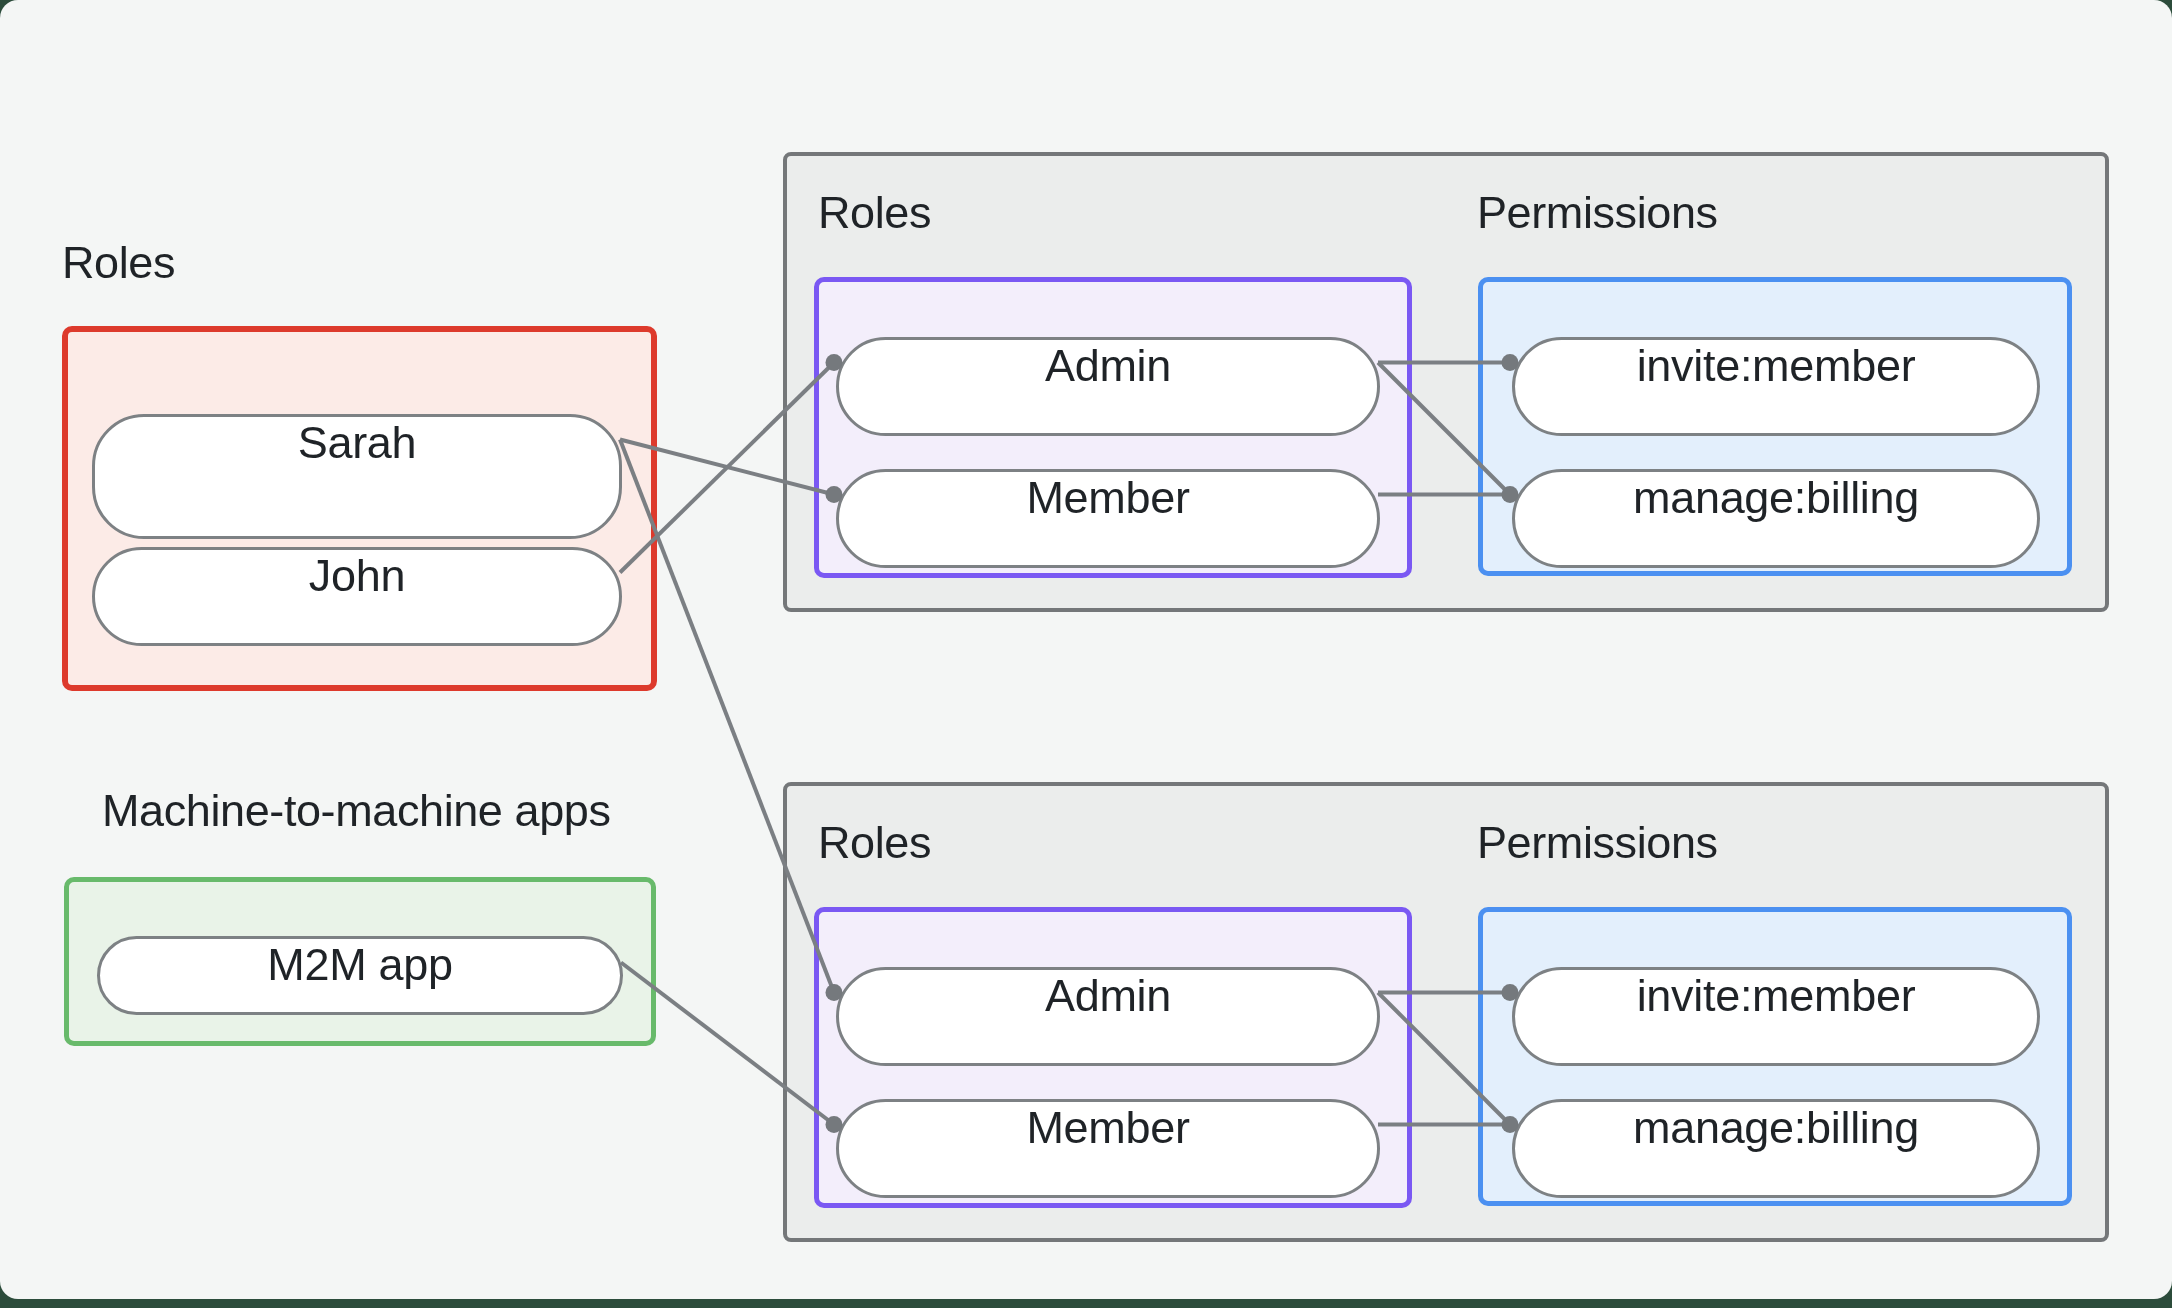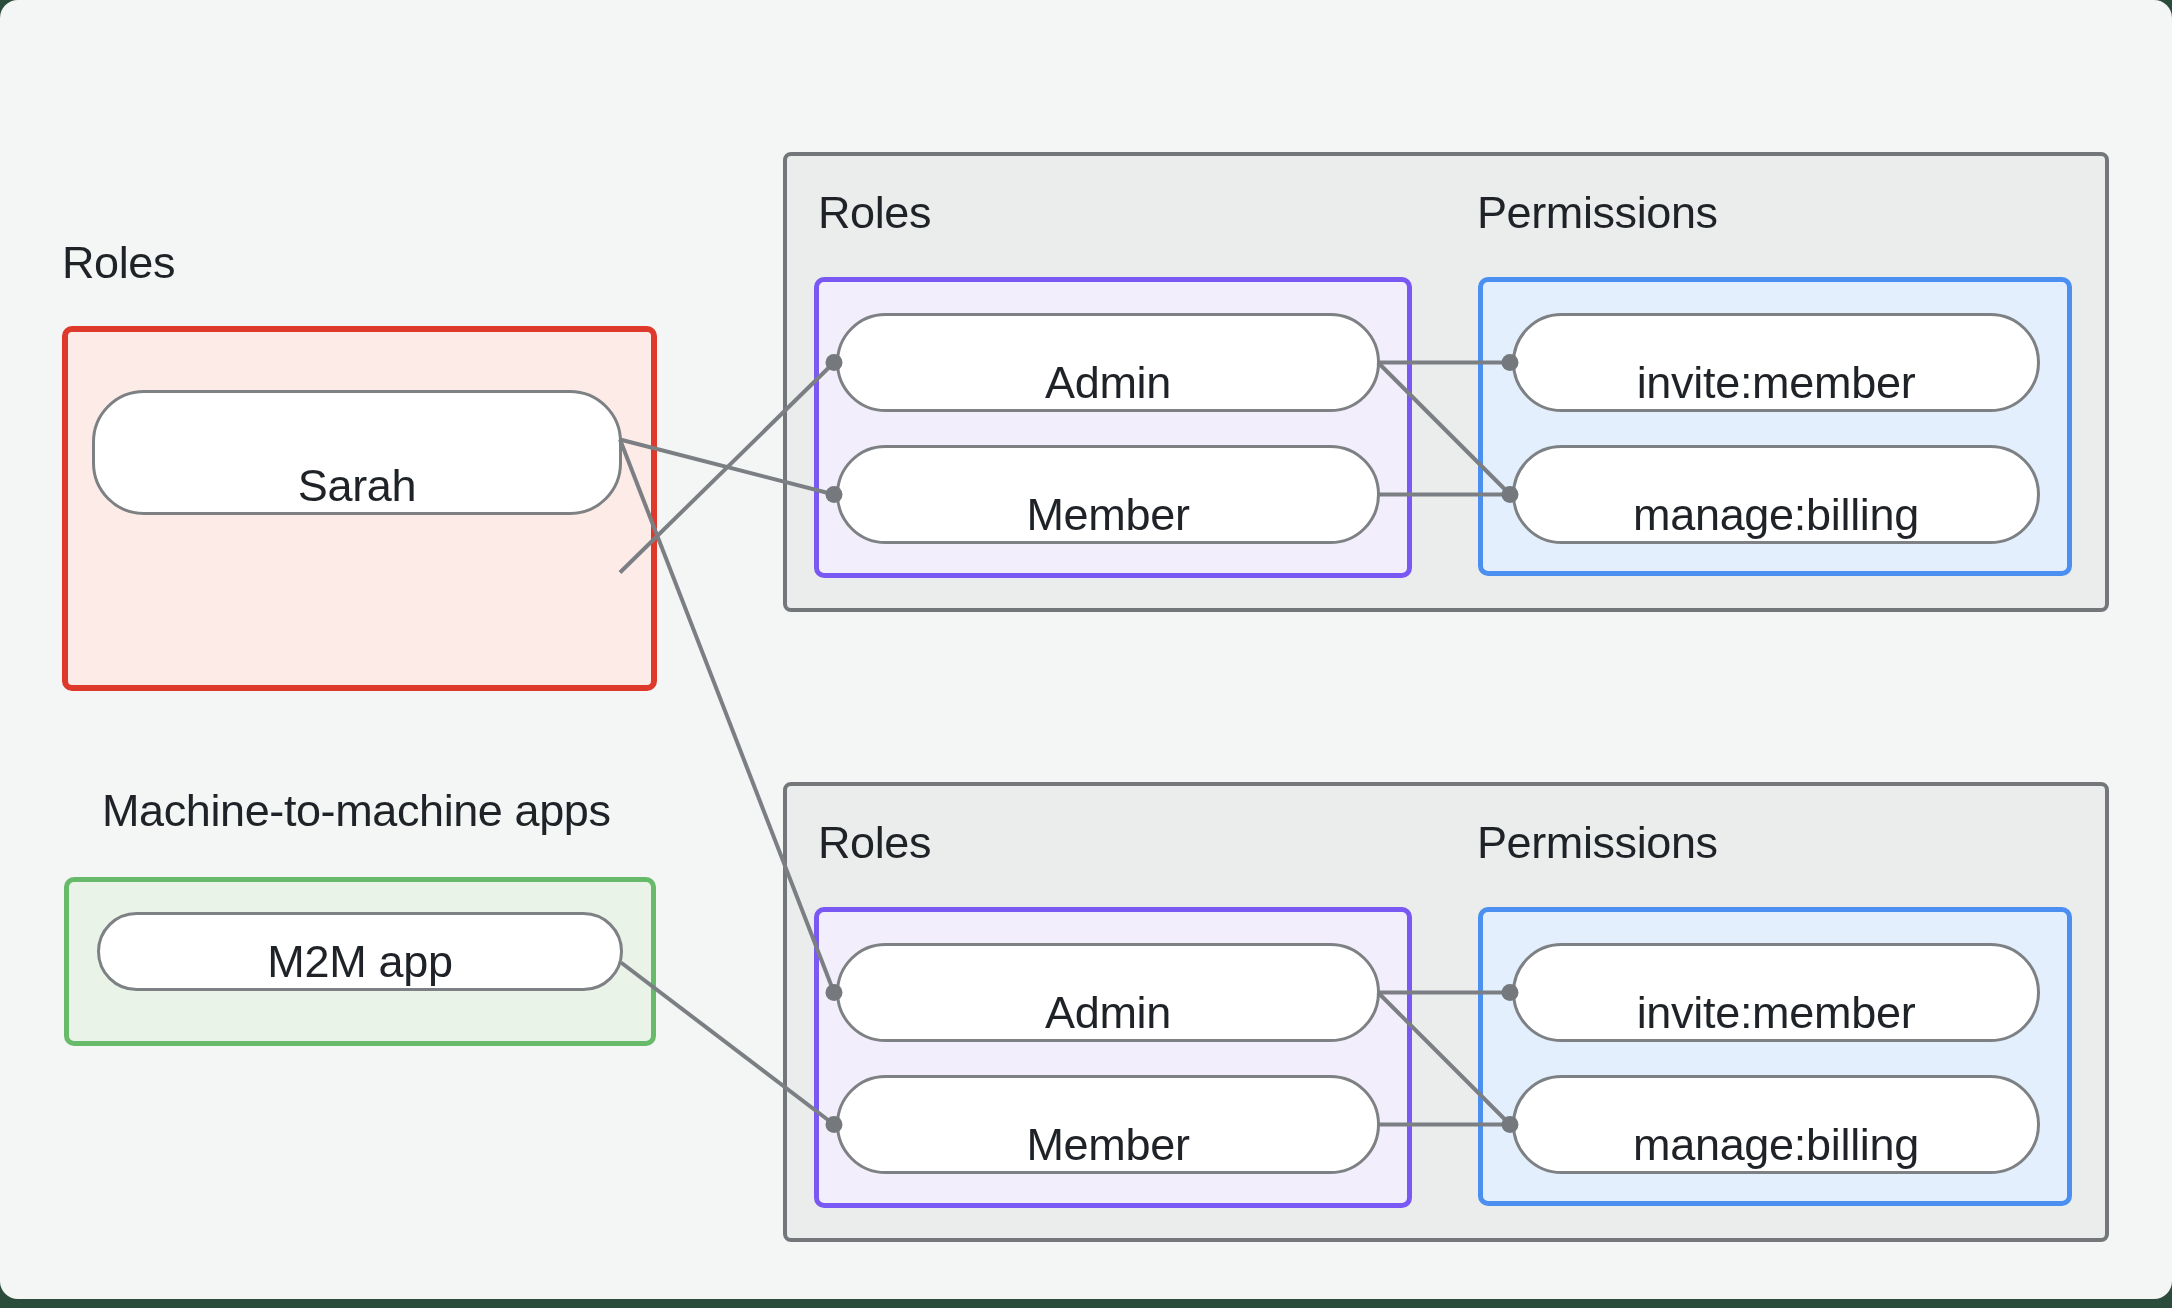--- a/index.html
+++ b/index.html
@@ -11,22 +11,22 @@
     color:var(--text,#1f2327);
   }
   .label {
     position:absolute; font-size:45px; font-weight:500;
     letter-spacing:-0.4px; line-height:1; white-space:nowrap;
   }
   .groupbox { position:absolute; box-sizing:border-box; border-radius:10px; }
   .pill {
     position:absolute; box-sizing:border-box; background:#ffffff;
     border:3.5px solid var(--pill_border,#7d8184); border-radius:52px;
-    display:flex; align-items:flex-end; justify-content:center;
-    font-size:45px; font-weight:400; letter-spacing:-0.3px;
+    display:flex; align-items:flex-start; justify-content:center;
+    font-size:45px; font-weight:400; letter-spacing:-0.3px;margin-top:24px;
   }
   
   #users-label  { left:62px;  top:240px; }
   #users-box    { left:62px;  top:326px; width:595px; height:365px;
                   border:6px solid var(--users_border,#dd3a2c);
                   background:var(--users_fill,#fcebe7); }
   #pill-sarah   { left:92px;  top:390px; width:530px; height:125px; }
   #pill-john    { left:92px;  top:523px; width:530px; height:99px; }
   #m2m-label    { left:62px;  top:788px;margin-left:40px; }
   #m2m-box      { left:64px;  top:877px; width:592px; height:169px;
@@ -70,20 +70,23 @@
 </style>
 </head>
 <body>
 
 <div class="canvas" id="canvas">
 
   <div class="label" id="users-label">Roles</div>
   <div class="groupbox" id="users-box"></div>
   <div class="pill" id="pill-sarah">
     <span>Sarah</span>
+  </div>
+  <div class="pill" id="pill-john">
+    <span>John</span>
   </div>
 
   <div class="label" id="m2m-label">Machine-to-machine apps</div>
   <div class="groupbox" id="m2m-box"></div>
   <div class="pill" id="pill-m2m">
     <span>M2M app</span>
   </div>
 
   <div class="org-box" id="org-a-box"></div>
   <div class="label" id="org-a-roles-label">Roles</div>

